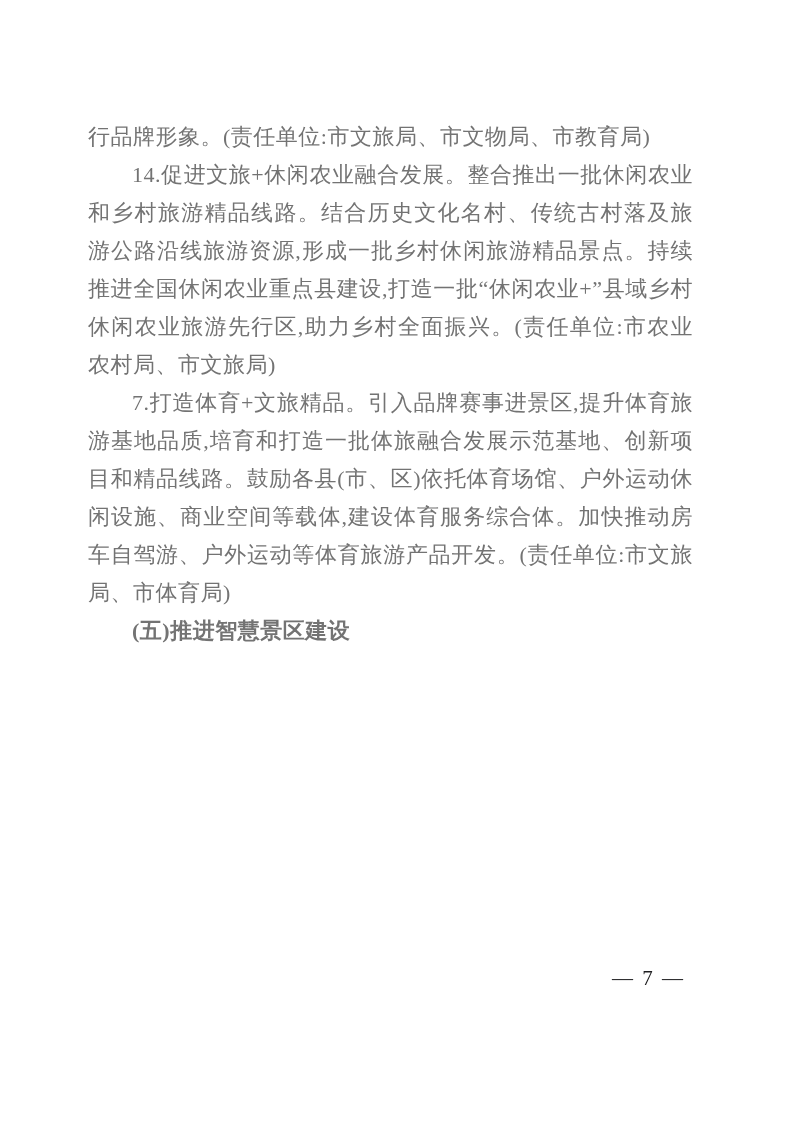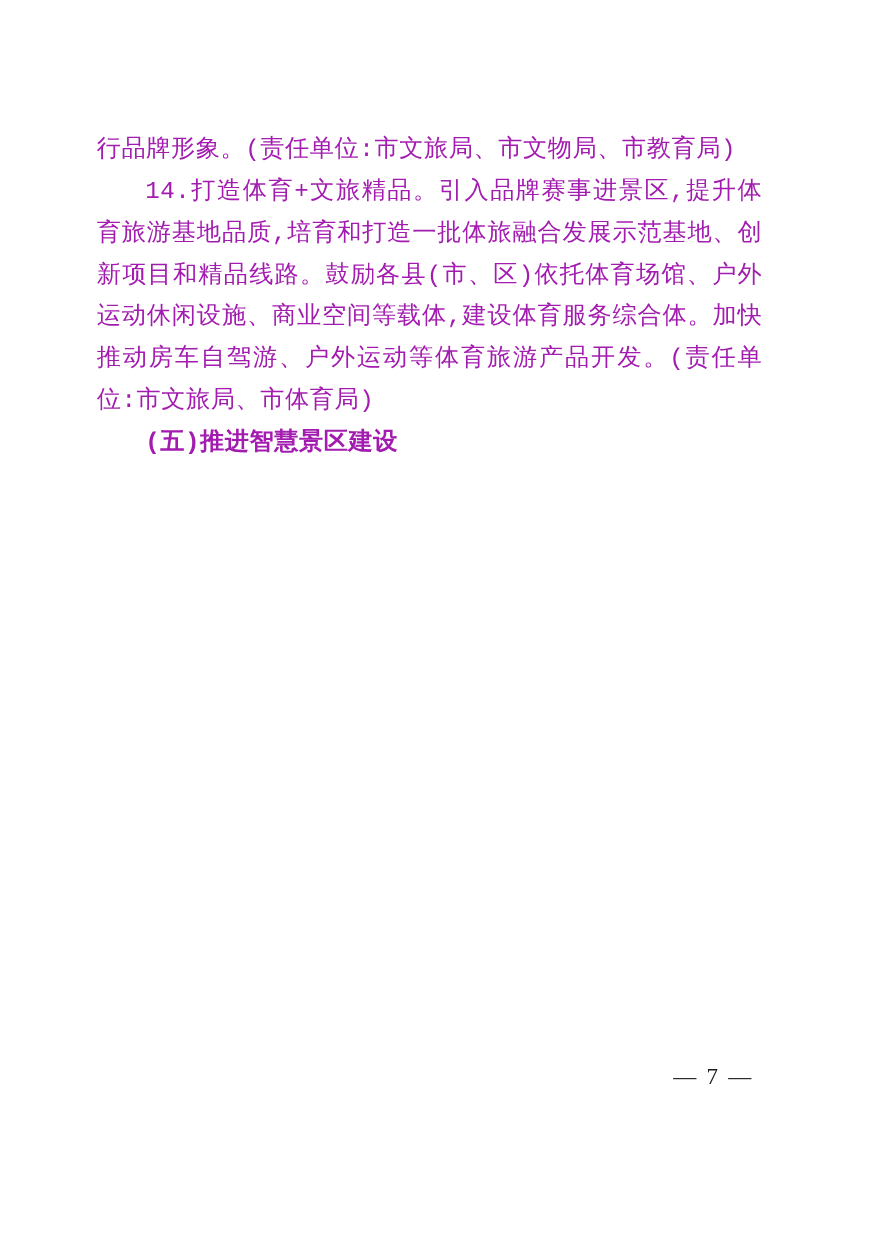--- a/index.html
+++ b/index.html
@@ -15,25 +15,24 @@
     overflow: hidden;
     font-family: "Liberation Serif", serif;
   }
   .text-body {
     position: absolute;
     left: 88px;
     top: 118px;
     width: 605px;
     font-size: 22px;
     line-height: 38px;
-    color: #a21caf;
+    color: #737373;
     text-align: justify;
     text-justify: inter-character;
     letter-spacing: 0.5px;
-    font-family: Liberation Mono, monospace;
   }
   .text-body p {
     margin: 0;
     padding: 0;
     text-indent: 2em;
   }
   .text-body p.no-indent {
     text-indent: 0;
   }
   .text-body p.heading {
@@ -49,17 +48,18 @@
     letter-spacing: 2px;
     font-family: "Liberation Serif", serif;
   }
 </style>
 </head>
 <body>
 
 <div class="page">
   <div class="text-body">
     <p class="no-indent">行品牌形象。(责任单位:市文旅局、市文物局、市教育局)</p>
-    <p>14.打造体育+文旅精品。引入品牌赛事进景区,提升体育旅游基地品质,培育和打造一批体旅融合发展示范基地、创新项目和精品线路。鼓励各县(市、区)依托体育场馆、户外运动休闲设施、商业空间等载体,建设体育服务综合体。加快推动房车自驾游、户外运动等体育旅游产品开发。(责任单位:市文旅局、市体育局)</p>
+    <p>14.促进文旅+休闲农业融合发展。整合推出一批休闲农业和乡村旅游精品线路。结合历史文化名村、传统古村落及旅游公路沿线旅游资源,形成一批乡村休闲旅游精品景点。持续推进全国休闲农业重点县建设,打造一批“休闲农业+”县域乡村休闲农业旅游先行区,助力乡村全面振兴。(责任单位:市农业农村局、市文旅局)</p>
+    <p>7.打造体育+文旅精品。引入品牌赛事进景区,提升体育旅游基地品质,培育和打造一批体旅融合发展示范基地、创新项目和精品线路。鼓励各县(市、区)依托体育场馆、户外运动休闲设施、商业空间等载体,建设体育服务综合体。加快推动房车自驾游、户外运动等体育旅游产品开发。(责任单位:市文旅局、市体育局)</p>
     <p class="heading">(五)推进智慧景区建设</p>
   </div>
   <div class="page-number">— 7 —</div>
 </div>
 
 </body></html>

